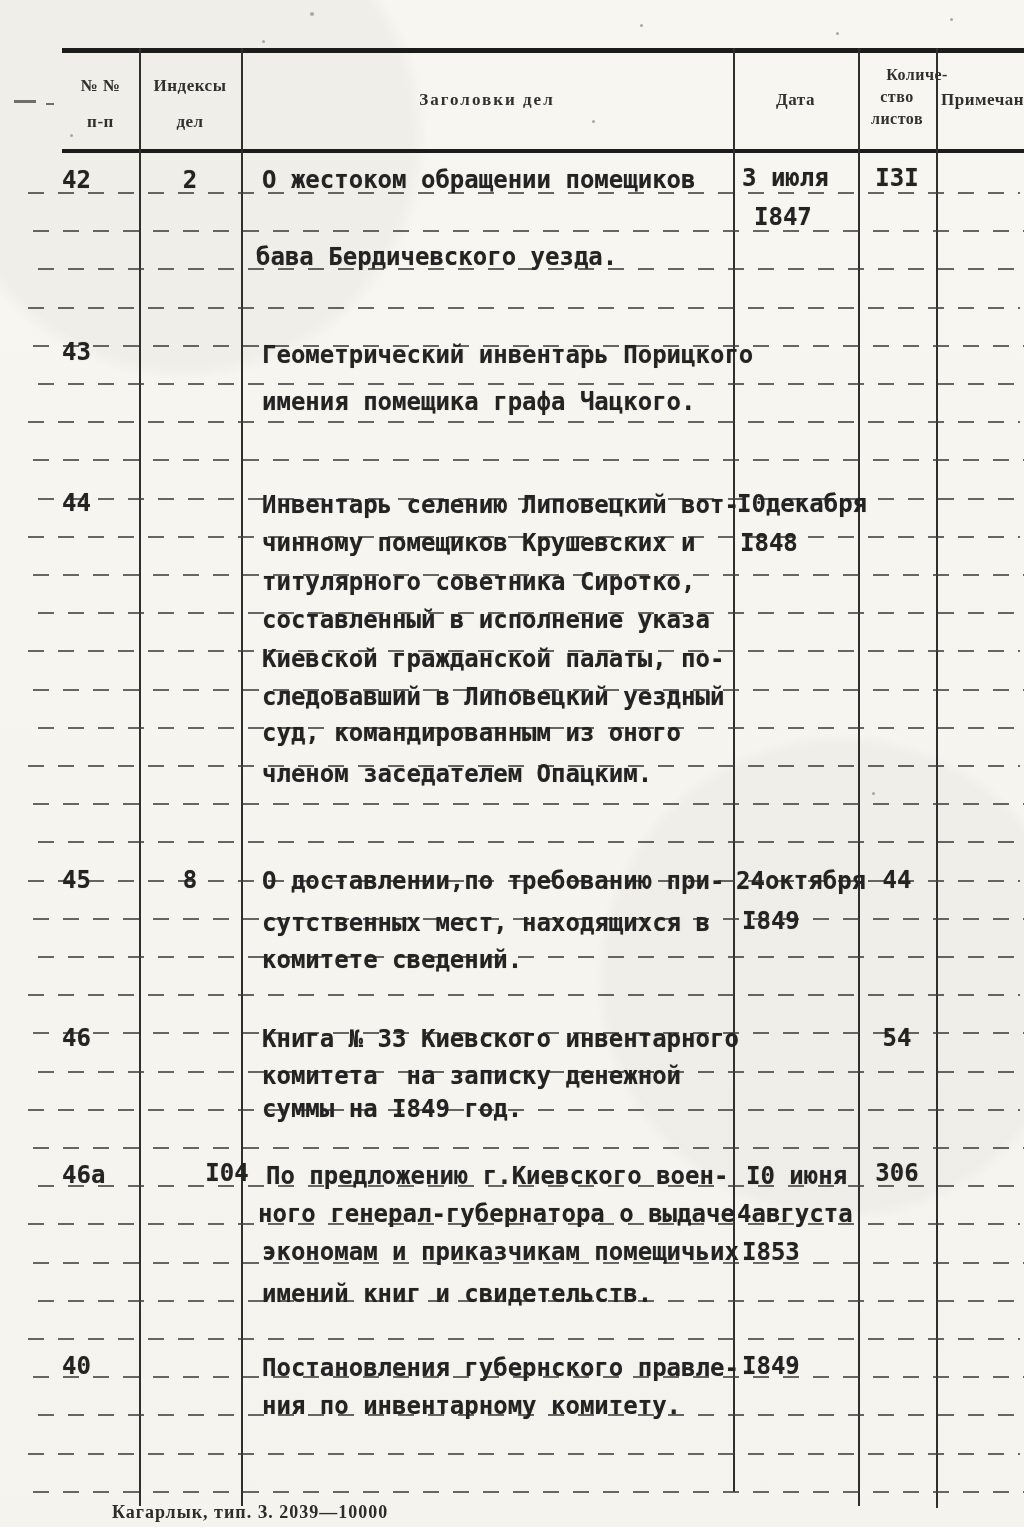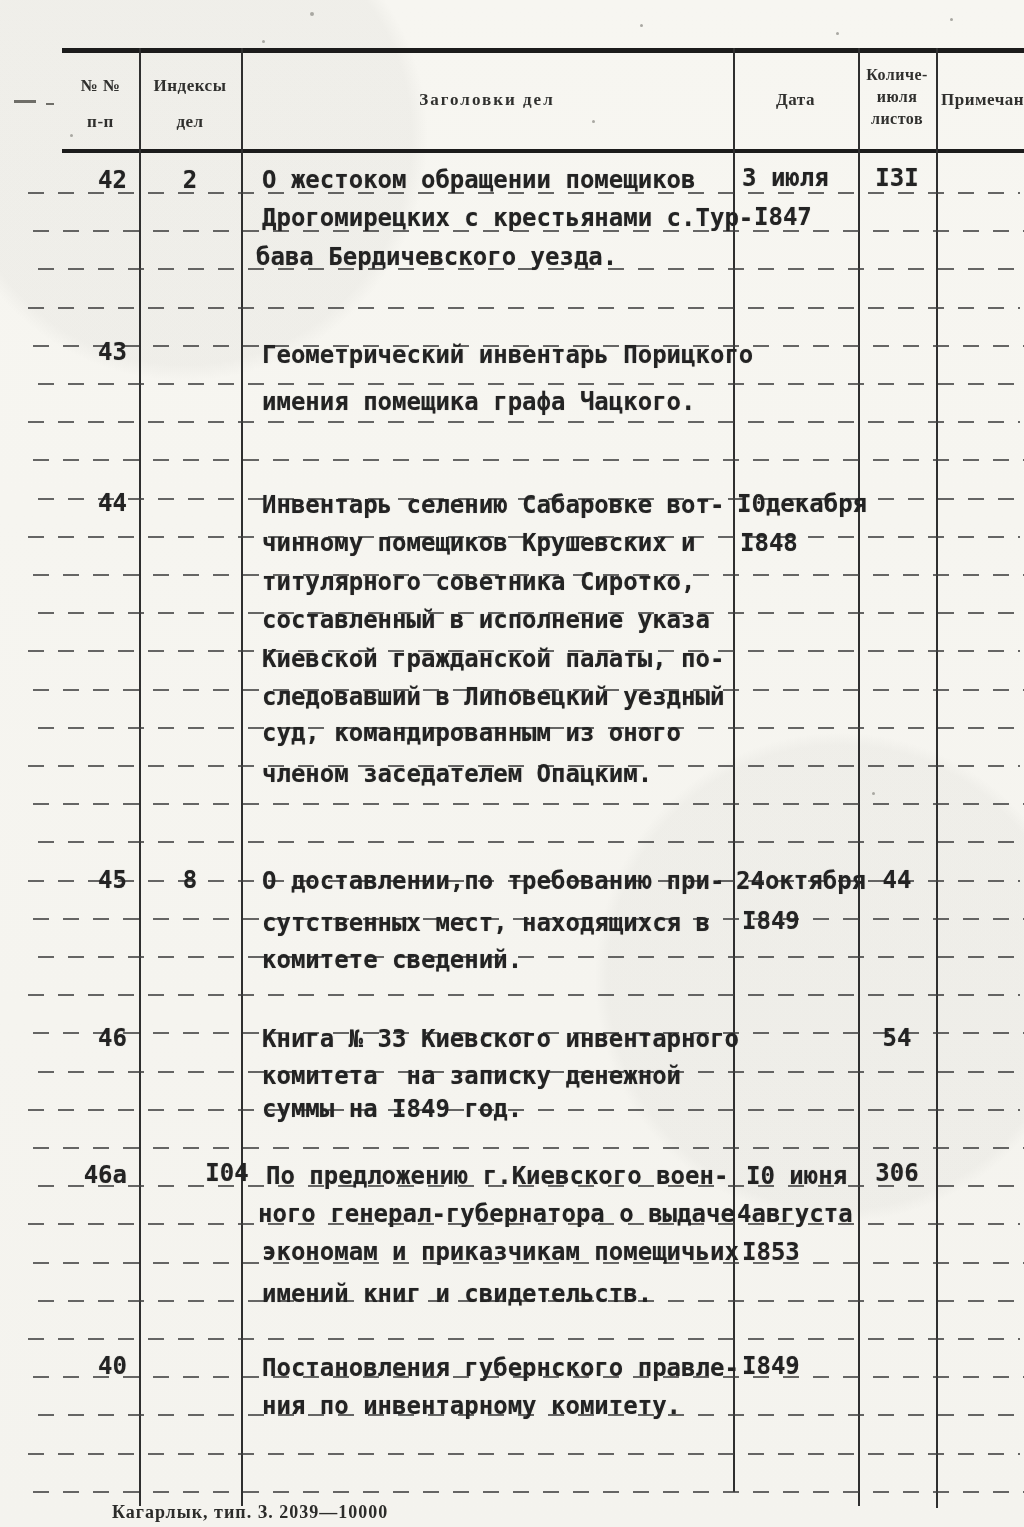--- a/index.html
+++ b/index.html
@@ -24,21 +24,21 @@
     opacity:.78;
   }
   
   .tw{
     position:absolute;
     font-family:"DejaVu Sans Mono", monospace;
     font-size:24px;font-weight:bold;color:#232323;
     white-space:pre;line-height:28px;
     text-shadow:0 0 1px rgba(20,20,20,.35);
   }
-  .numcell{left:50px;width:77px;text-align:right;}
+  .numcell{left:62px;width:77px;text-align:left;}
   .idxcell{left:139px;width:102px;text-align:center;}
   .shcell{left:858px;width:78px;text-align:center;}
   
   .hdr{
     position:absolute;
     font-family:"Liberation Serif", serif;
     font-size:17px;font-weight:bold;color:#30302e;
     text-align:center;letter-spacing:.5px;white-space:nowrap;
   }
   .hdr.small{font-size:16px;}
@@ -111,40 +111,39 @@
       <div class="rule" style="top: 1452.6px; left: 28px;"></div>
       <div class="rule" style="top: 1490.8px; left: 33px;"></div>
     </div>
 
   <div class="hdr" style="left:62px;top:76px;width:77px;">№ №</div>
   <div class="hdr" style="left:62px;top:112px;width:77px;">п-п</div>
   <div class="hdr" style="left:139px;top:76px;width:102px;">Индексы</div>
   <div class="hdr" style="left:139px;top:112px;width:102px;">дел</div>
   <div class="hdr" style="left:241px;top:90px;width:492px;letter-spacing:2px;">Заголовки дел</div>
   <div class="hdr" style="left:733px;top:90px;width:125px;">Дата</div>
-  <div class="hdr small" style="left:858px;top:66px;width:78px;">Количе-</div>
-  <div class="hdr small" style="left:858px;top:88px;width:78px;">июля</div>
+  <div class="hdr small" style="left:858px;top:66px;width:78px;padding-left:20px;">Количе-</div>
+  <div class="hdr small" style="left:858px;top:88px;width:78px;">ство</div>
   <div class="hdr small" style="left:858px;top:110px;width:78px;">листов</div>
   <div class="hdr" style="left:941px;top:90px;width:120px;text-align:left;">Примечания</div>
 
   <div class="tw numcell" style="top:166px;">42</div>
   <div class="tw idxcell" style="top:166px;">2</div>
   <div class="tw" style="left:262px;top:166px;">О жестоком обращении помещиков</div>
-  <div class="tw" style="left:262px;top:204px;">Дрогомирецких с крестьянами с.Тур-</div>
   <div class="tw" style="left:256px;top:243px;">бава Бердичевского уезда.</div>
   <div class="tw" style="left:742px;top:164px;">3 июля</div>
   <div class="tw" style="left:754px;top:203px;">I847</div>
   <div class="tw shcell" style="top:164px;">I3I</div>
 
   <div class="tw numcell" style="top:338px;">43</div>
   <div class="tw" style="left:262px;top:341px;">Геометрический инвентарь Порицкого</div>
   <div class="tw" style="left:262px;top:388px;">имения помещика графа Чацкого.</div>
 
   <div class="tw numcell" style="top:489px;">44</div>
-  <div class="tw" style="left:262px;top:491px;">Инвентарь селению Сабаровке вот-</div>
+  <div class="tw" style="left:262px;top:491px;">Инвентарь селению Липовецкий вот-</div>
   <div class="tw" style="left:262px;top:529px;">чинному помещиков Крушевских и</div>
   <div class="tw" style="left:262px;top:568px;">титулярного советника Сиротко,</div>
   <div class="tw" style="left:262px;top:606px;">составленный в исполнение указа</div>
   <div class="tw" style="left:262px;top:645px;">Киевской гражданской палаты, по-</div>
   <div class="tw" style="left:262px;top:683px;">следовавший в Липовецкий уездный</div>
   <div class="tw" style="left:262px;top:719px;">суд, командированным из оного</div>
   <div class="tw" style="left:262px;top:760px;">членом заседателем Опацким.</div>
   <div class="tw" style="left:737px;top:490px;">I0декабря</div>
   <div class="tw" style="left:740px;top:529px;">I848</div>
 

